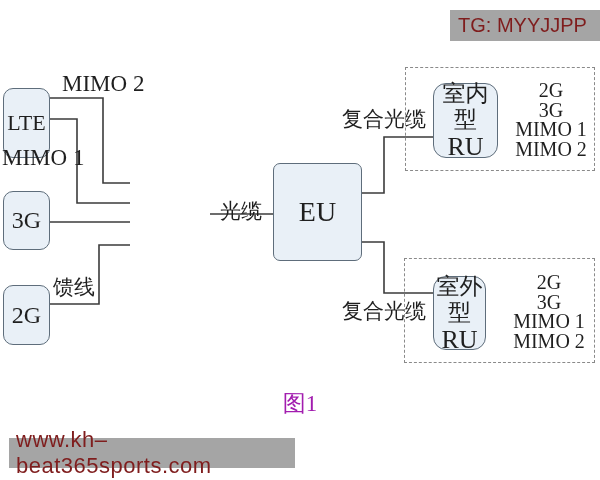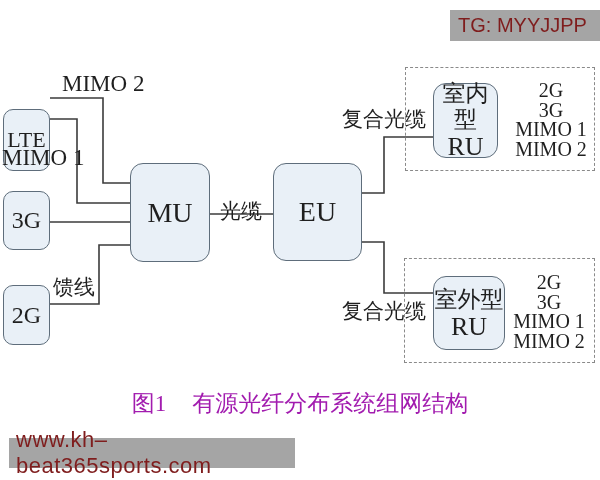--- a/index.html
+++ b/index.html
@@ -8,27 +8,27 @@
     font-family:"Liberation Serif","DejaVu Serif",serif; color:#1f1f1f;
     overflow:hidden;
   }
   svg.wires { position:absolute; left:0; top:0; pointer-events:none; }
   .node {
     position:absolute; background:#e9f0f7; border:1.5px solid #5e6d7b;
     border-radius:10px; display:flex; align-items:center; justify-content:center;
     box-sizing:border-box; text-align:center;
   }
   .node.col { flex-direction:column; }
-  #node-lte   { left:3px;   top:88px;  width:47px; height:62px; font-size:22px;margin-top:21px; }
+  #node-lte   { left:3px;   top:88px;  width:47px; height:70px; font-size:22px; }
   #node-3g    { left:3px;   top:191px; width:47px; height:59px; font-size:24px; }
   #node-2g    { left:3px;   top:285px; width:47px; height:60px; font-size:24px; }
   #node-mu    { left:130px; top:163px; width:80px; height:99px; font-size:28px; border-radius:13px; }
-  #node-eu    { left:273px; top:163px; width:89px; height:98px; font-size:28px; border-radius:13px; }
+  #node-eu    { left:273px; top:163px; width:89px; height:98px; font-size:28px; border-radius:7px; }
   #node-ru-indoor  { left:433px; top:83px;  width:65px; height:75px; font-size:23px; line-height:26px; border-radius:13px; }
-  #node-ru-outdoor { left:433px; top:276px; width:72px; height:74px; font-size:23px; line-height:26px; border-radius:13px; }
+  #node-ru-outdoor { left:433px; top:276px; width:53px; height:74px; font-size:23px; line-height:26px; border-radius:13px; }
   .ru-sub { font-size:26px; line-height:27px; }
   .dashed-zone {
     position:absolute; border:1.5px dashed #8a8a8a; box-sizing:border-box;
   }
   #zone-indoor  { left:405px; top:67px;  width:190px; height:104px; }
   #zone-outdoor { left:404px; top:258px; width:191px; height:105px; }
   .lbl { position:absolute; white-space:nowrap; }
   #lbl-mimo2    { left:62px;  top:71px;  font-size:23px; }
   #lbl-mimo1    { left:2px;   top:145px; font-size:23px; }
   #lbl-feeder   { left:53px;  top:273px; font-size:21px; }
@@ -74,23 +74,20 @@
 
   <div class="node" id="node-lte">
     <span>LTE</span>
   </div>
   <div class="node" id="node-3g">
     <span>3G</span>
   </div>
   <div class="node" id="node-2g">
     <span>2G</span>
   </div>
-  <div class="node" id="node-mu">
-    <span>MU</span>
-  </div>
   <div class="node" id="node-eu">
     <span>EU</span>
   </div>
   <div class="node col" id="node-ru-indoor">
     <span>室内型</span>
     <span class="ru-sub">RU</span>
   </div>
   <div class="node col" id="node-ru-outdoor">
     <span>室外型</span>
     <span class="ru-sub">RU</span>
@@ -111,19 +108,18 @@
   </div>
   <div class="services" id="services-outdoor">
     <div>2G</div>
     <div>3G</div>
     <div>MIMO 1</div>
     <div>MIMO 2</div>
   </div>
 
   <div id="caption">
     <span>图1</span>
-    <span>有源光纤分布系统组网结构</span>
   </div>
 
   <div class="gray-banner" id="tg-badge">TG: MYYJJPP</div>
   <div class="gray-banner" id="watermark">www.kh–beat365sports.com</div>
 
 </div>
 
 </body></html>

